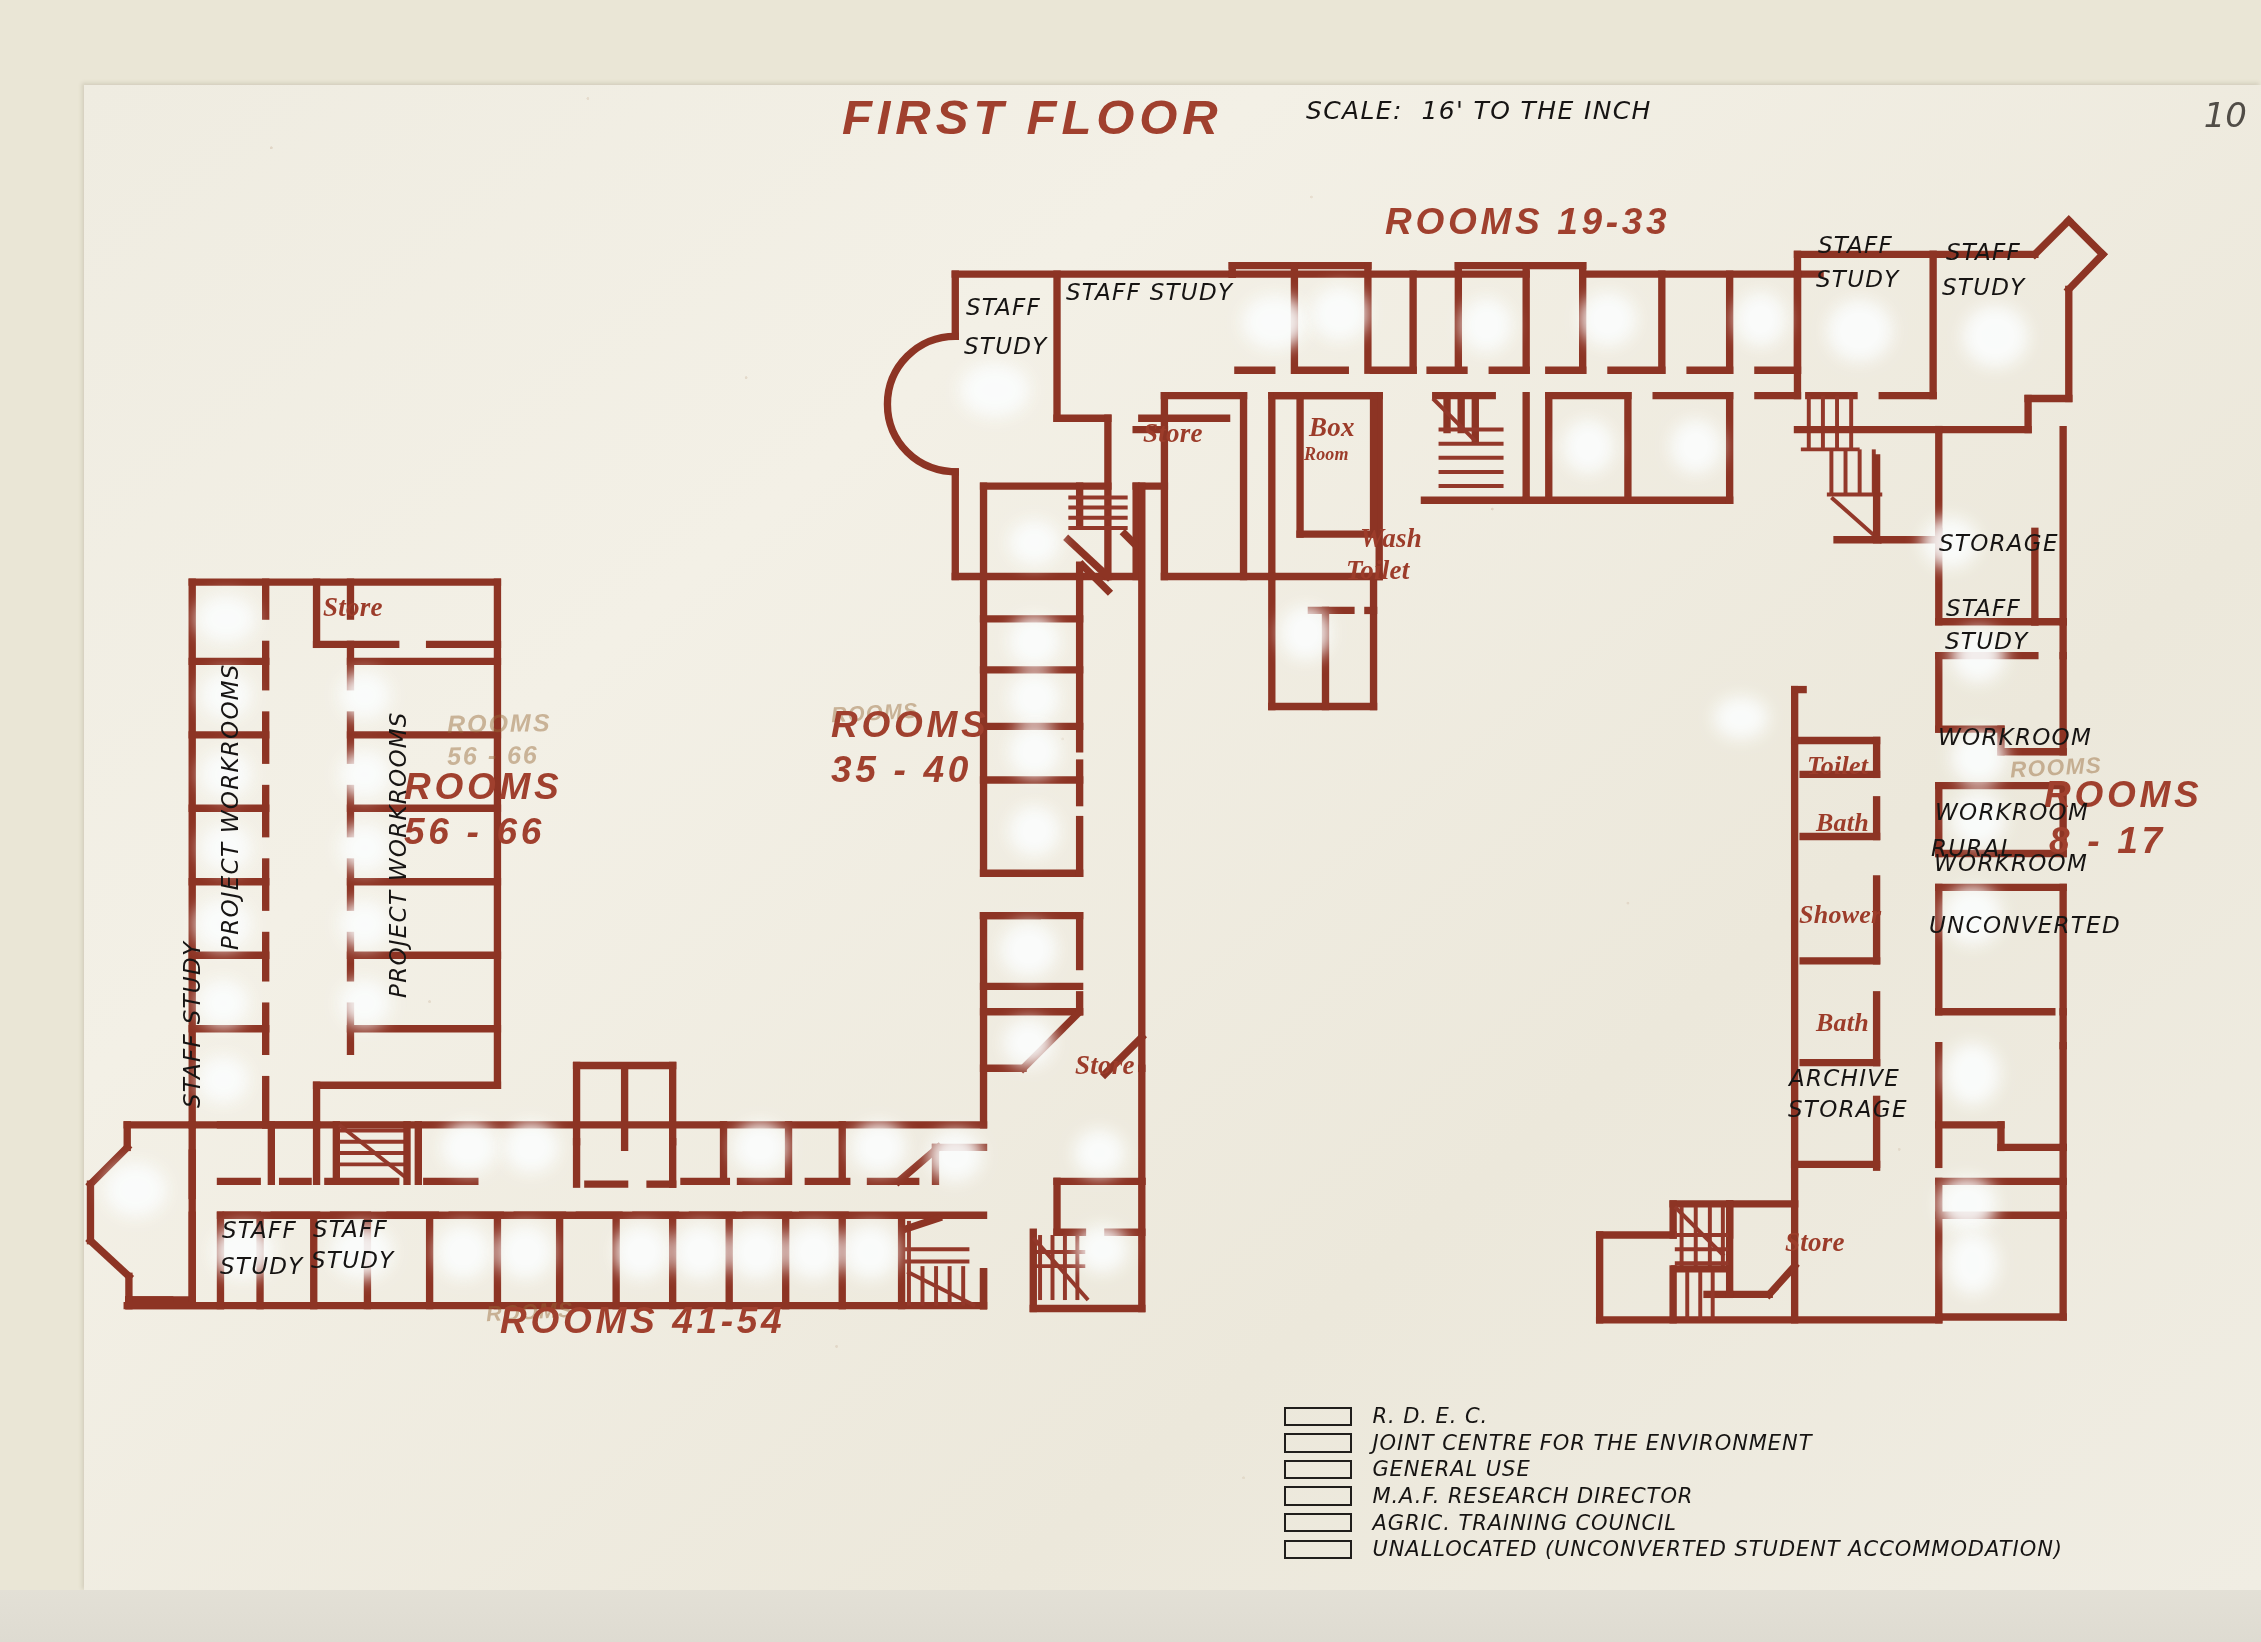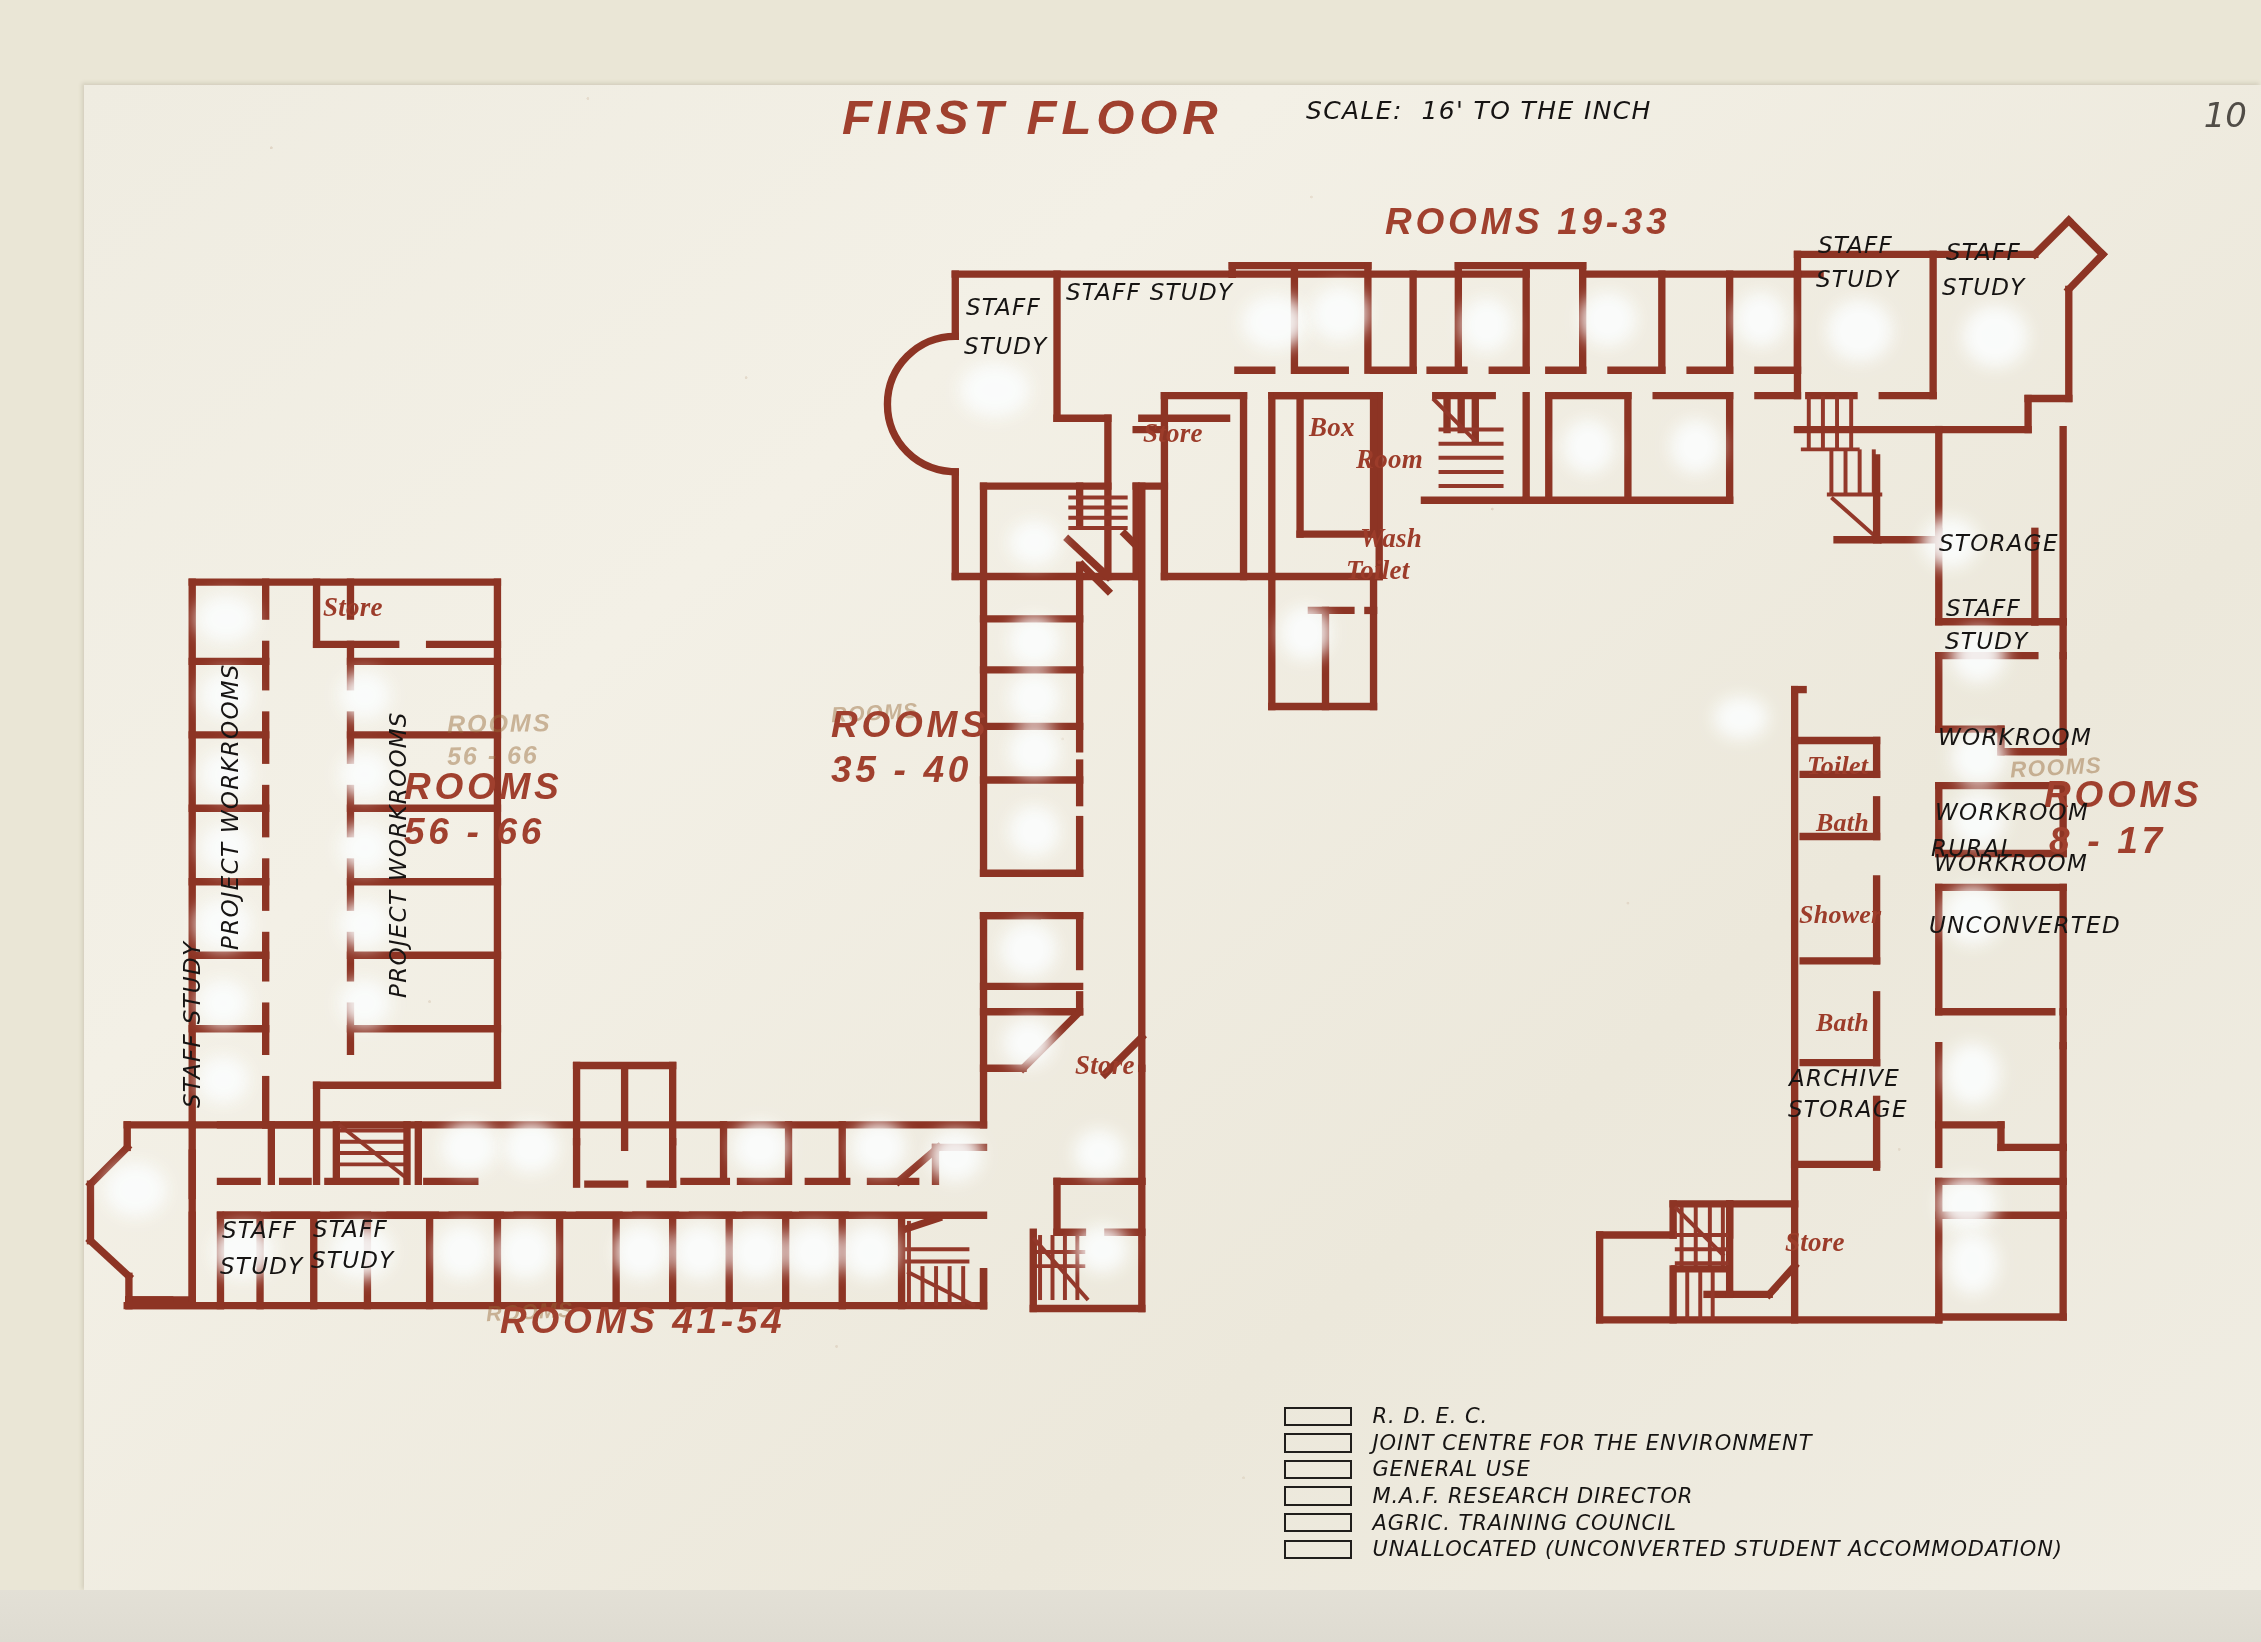--- a/index.html
+++ b/index.html
@@ -580,21 +580,21 @@
   <div class="lbl title-red" style="left:831px;top:749px;font-size:37px;">35 - 40</div>
 
   <div class="lbl title-red" style="left:404px;top:766px;font-size:37px;">ROOMS</div>
   <div class="lbl title-red" style="left:404px;top:811px;font-size:37px;">56 - 66</div>
 
   <div class="lbl title-red" style="left:500px;top:1300px;font-size:37px;">ROOMS 41-54</div>
 
   <div class="lbl room-red" style="left:1143px;top:418px;font-size:27px;">Store</div>
 
   <div class="lbl room-red" style="left:1309px;top:412px;font-size:27px;">Box</div>
-  <div class="lbl room-red" style="left:1356px;top:444px;font-size:27px;">Room</div>
+  <div class="lbl room-red" style="left:1304px;top:444px;font-size:18px;">Room</div>
 
   <div class="lbl room-red" style="left:1353px;top:523px;font-size:27px;margin-left:7px;">Wash</div>
   <div class="lbl room-red" style="left:1346px;top:555px;font-size:27px;">Toilet</div>
 
   <div class="lbl room-red" style="left:323px;top:592px;font-size:27px;">Store</div>
 
   <div class="lbl room-red" style="left:1075px;top:1050px;font-size:27px;">Store</div>
 
   <div class="lbl room-red" style="left:1785px;top:1227px;font-size:27px;">Store</div>
 

